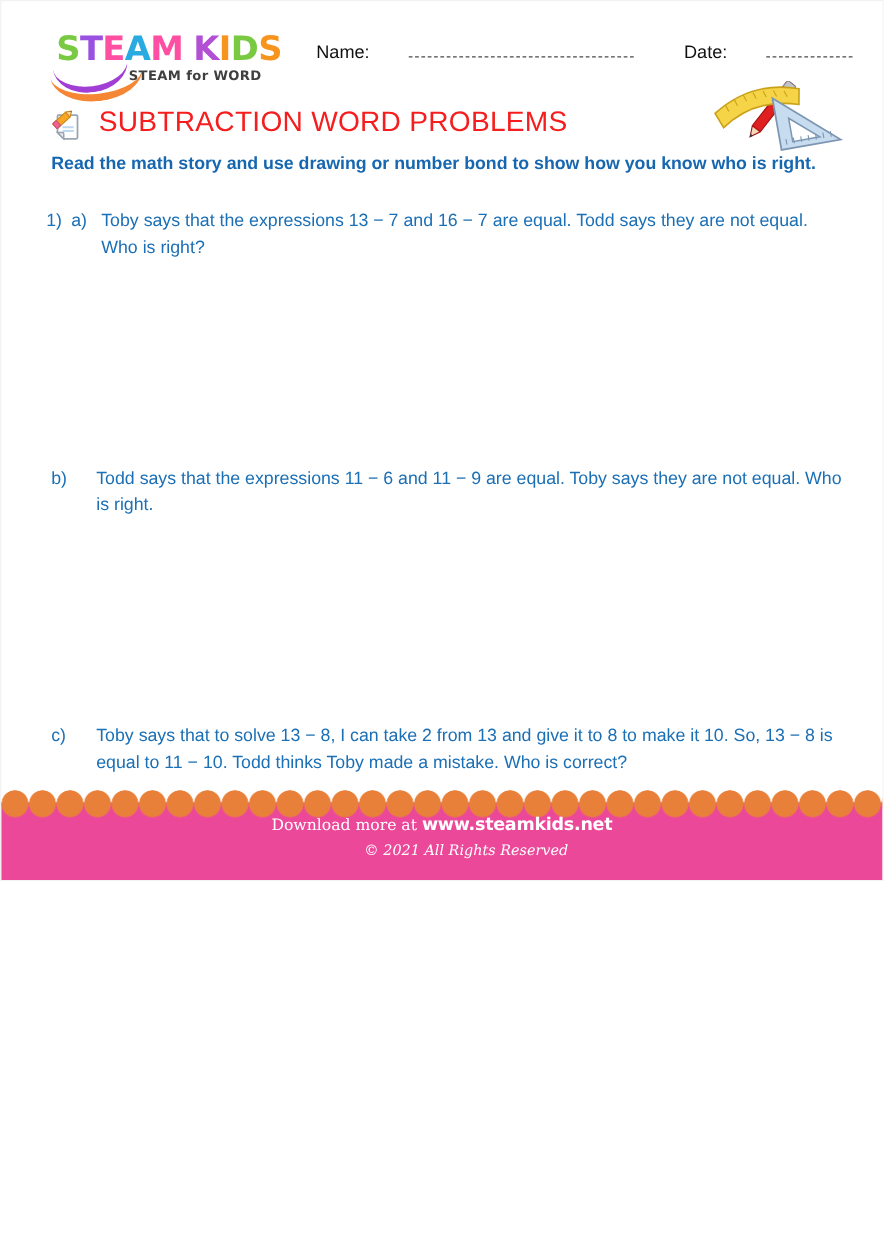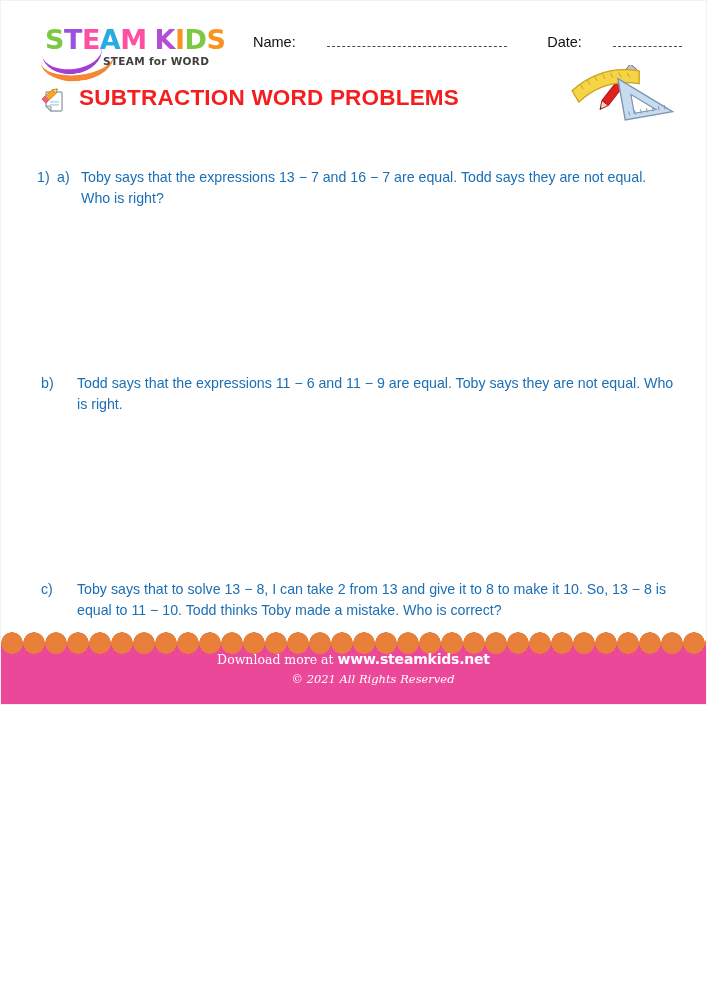--- a/index.html
+++ b/index.html
@@ -122,21 +122,21 @@
     left: 0;
     top: 2px;
     width: 34px;
     height: 34px;
   }
   .page-title {
     position: absolute;
     left: 42px;
     top: 2px;
     font-family: "Liberation Sans", sans-serif;
-    font-weight: 700;
+    font-weight: 400;
     font-size: 22.5px;
     letter-spacing: 0.2px;
     color: #f51d1d;
     white-space: nowrap;
   }
 
   .tool-deco {
     position: absolute;
     right: 22px;
     top: 64px;
@@ -321,20 +321,21 @@
           <line x1="73" y1="46.5" x2="73" y2="42"></line>
           <line x1="79" y1="46.5" x2="79" y2="42"></line>
           <line x1="85" y1="46.5" x2="85" y2="42"></line>
           <line x1="91" y1="46.5" x2="91" y2="42"></line>
           <line x1="97" y1="46.5" x2="97" y2="42"></line>
         </g>
       </g>
     </svg>
   </span>
 
+  <div class="instruction">Read the math story and use drawing or number bond to show how you know who is right.</div>
 
   <div class="q-list">
 
     <div class="q-item q-a">
       <span class="q-num">1)</span>
       <span class="q-letter">a)</span>
       <span class="q-text">Toby says that the expressions 13 − 7 and 16 − 7 are equal. Todd says they are not equal. Who is right?</span>
     </div>
 
     <div class="q-item q-b no-num">

